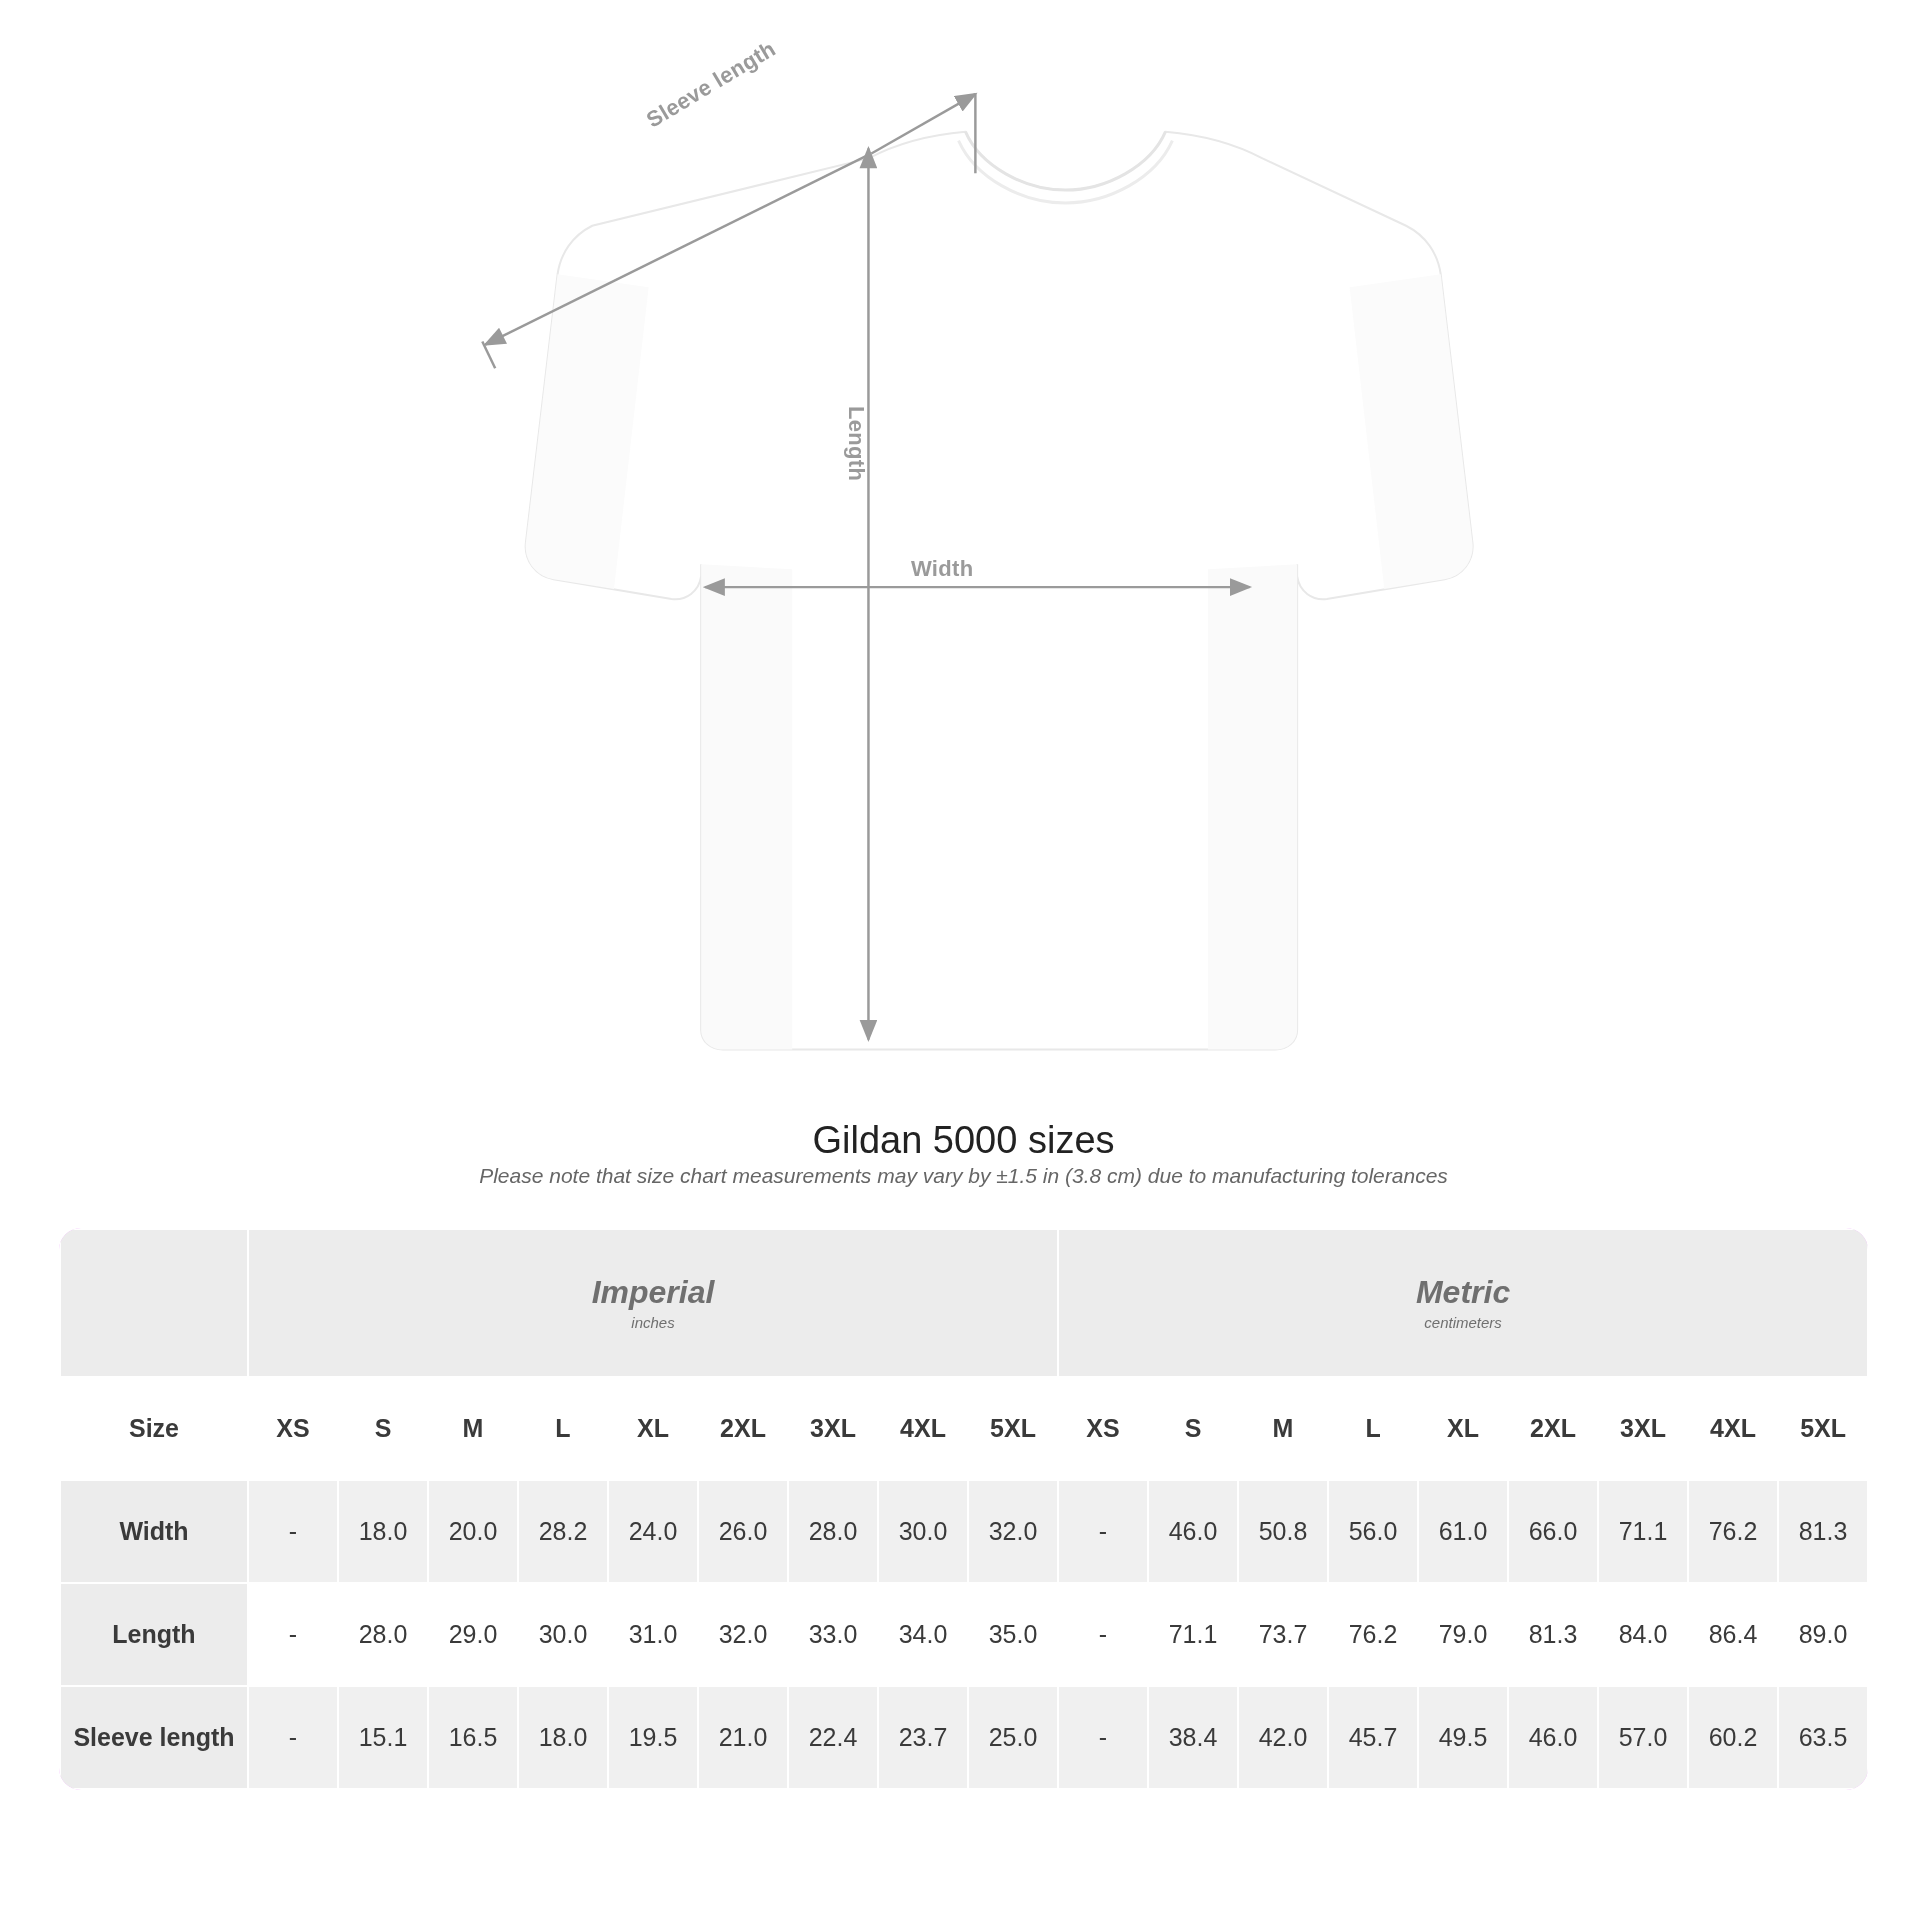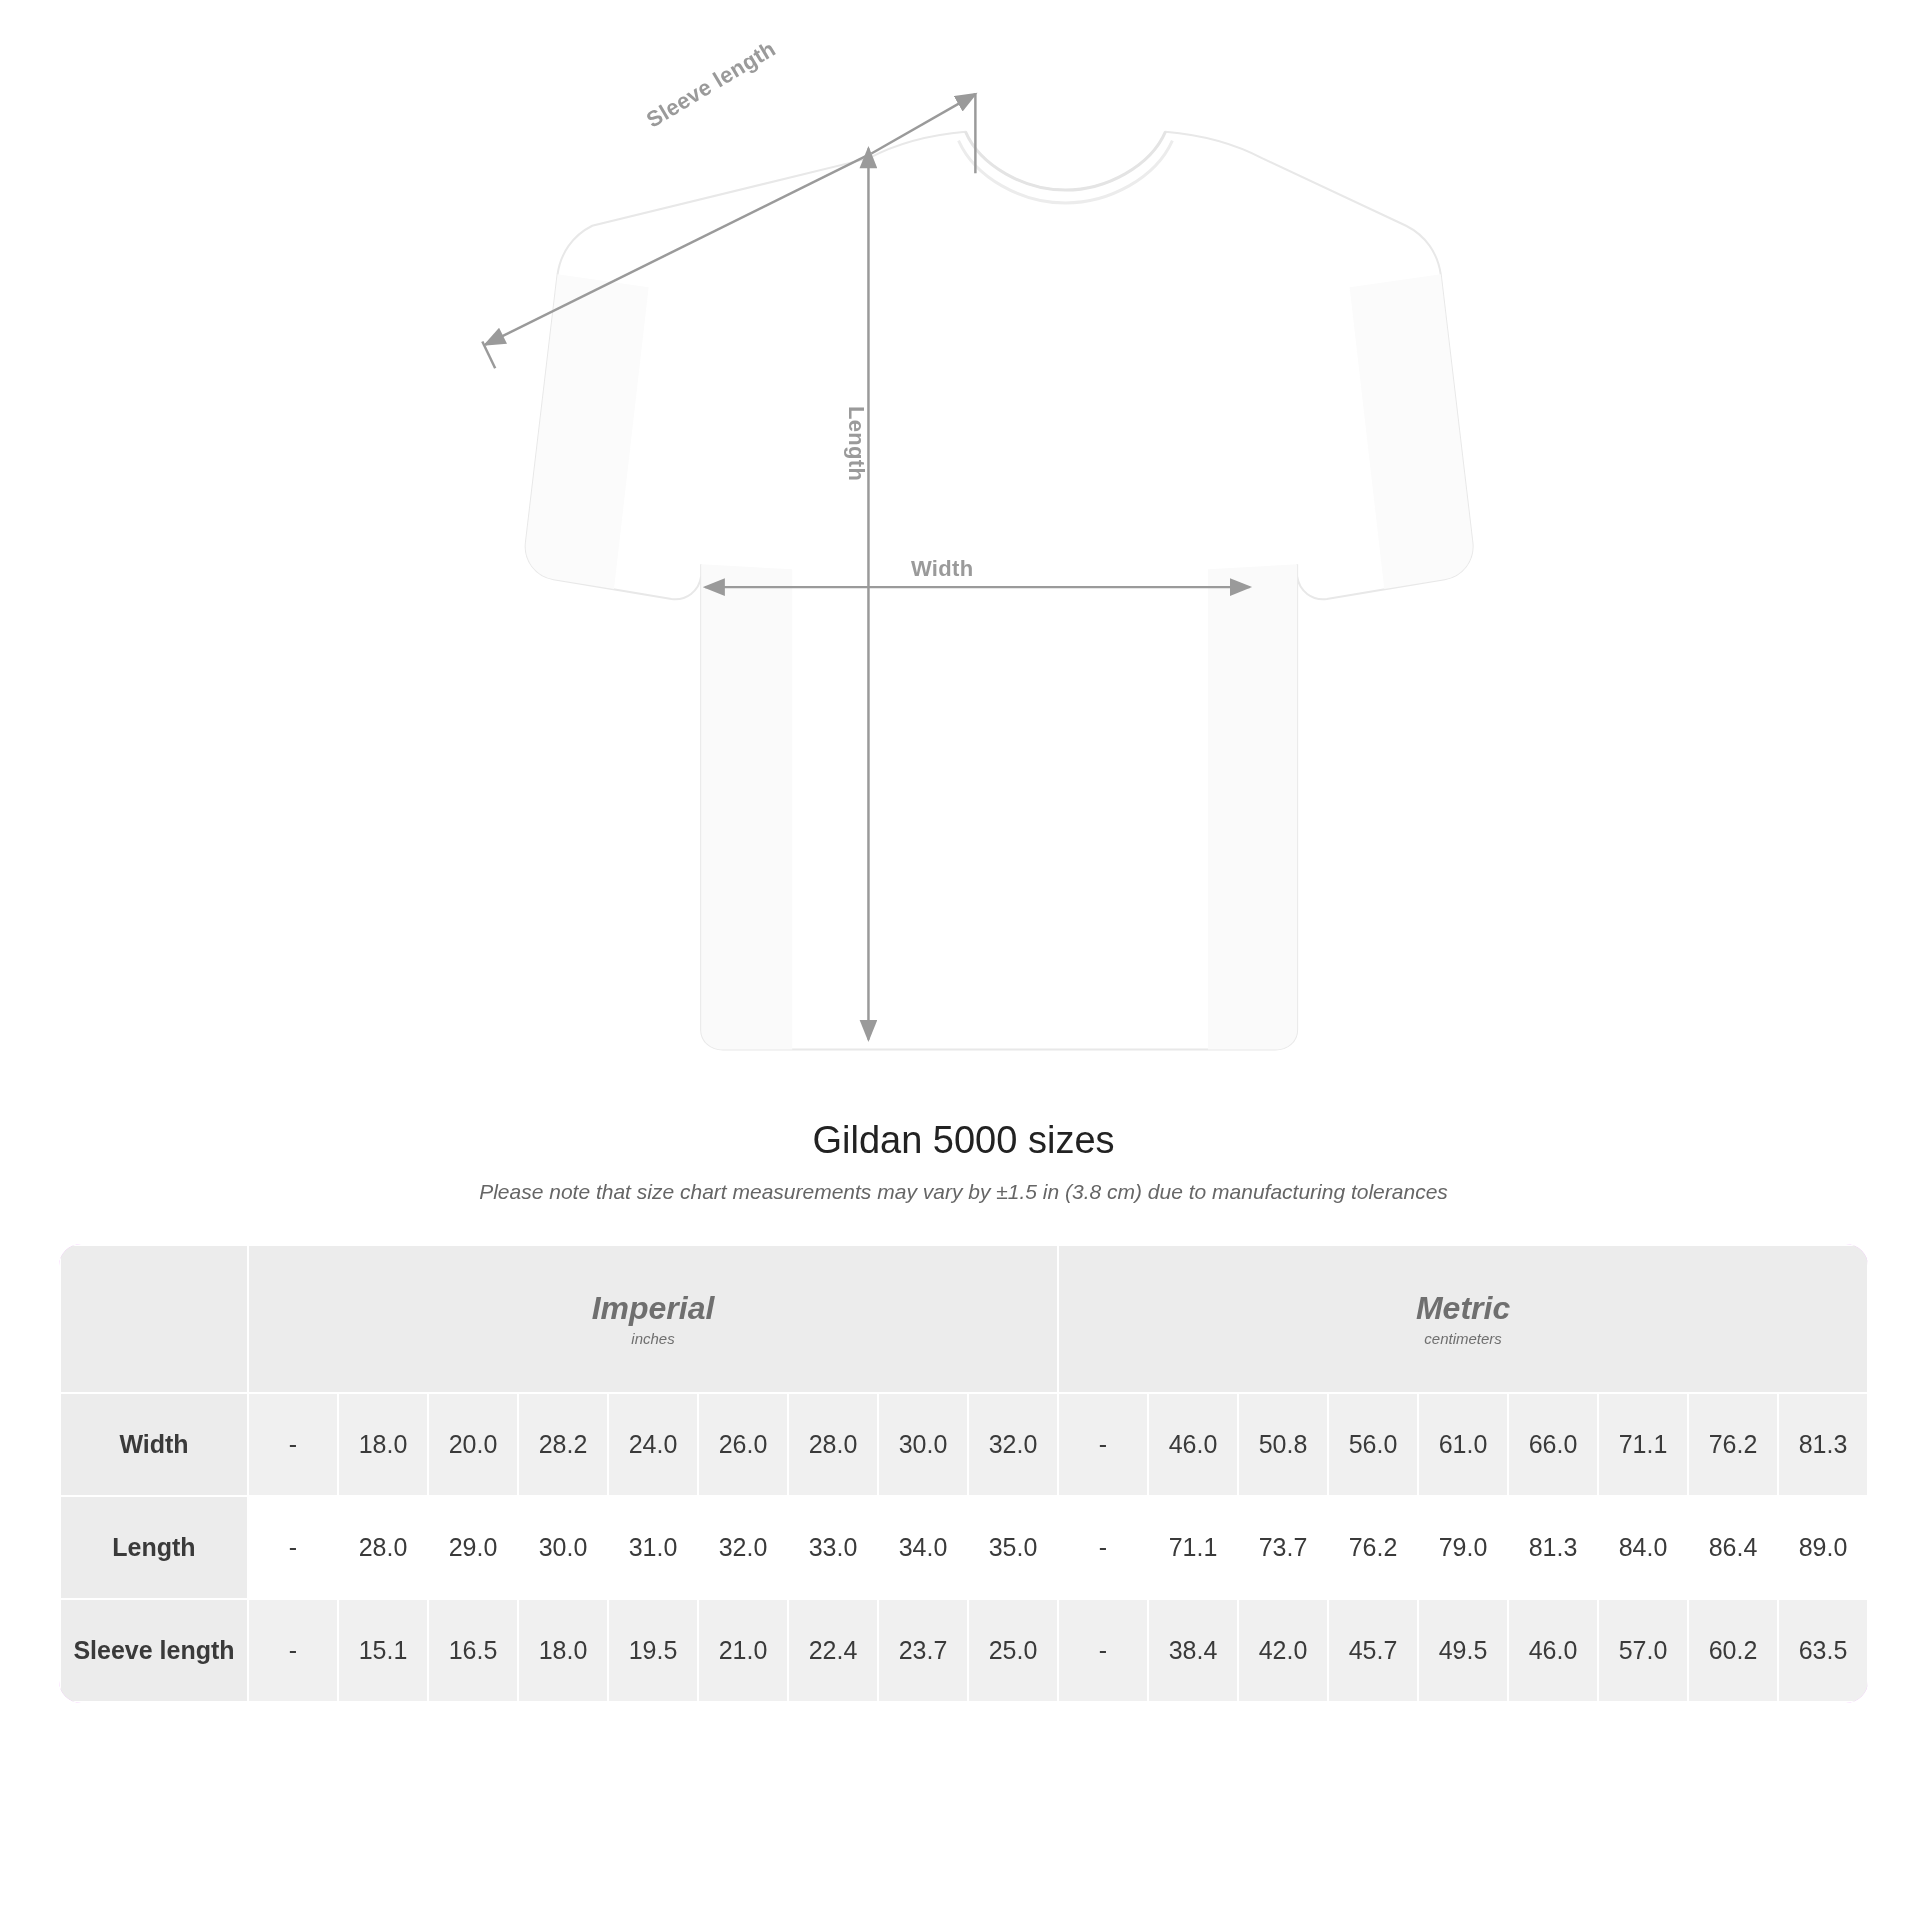--- a/index.html
+++ b/index.html
@@ -64,21 +64,21 @@
   .chart-title {
     font-size: 38px;
     font-weight: normal;
     color: #222222;
     margin: 0;
   }
   .chart-note {
     font-size: 21px;
     font-style: italic;
     color: #666666;
-    margin: 18px 0 0 0;
+    margin: 2px 0 0 0;
   }
 
   
   .table-wrap {
     margin: 40px 59px 0 59px;
     border-radius: 22px;
     overflow: hidden;
     background: #f0abfc;
   }
   table.size-table {
@@ -233,20 +233,41 @@
           <td class="corner-cell"></td>
           <td colspan="9">
             <div class="unit-name">Imperial</div>
             <div class="unit-sub">inches</div>
           </td>
           <td colspan="9">
             <div class="unit-name">Metric</div>
             <div class="unit-sub">centimeters</div>
           </td>
         </tr>
+        <tr class="size-row">
+          <th>Size</th>
+          <th>XS</th>
+          <th>S</th>
+          <th>M</th>
+          <th>L</th>
+          <th>XL</th>
+          <th>2XL</th>
+          <th>3XL</th>
+          <th>4XL</th>
+          <th>5XL</th>
+          <th>XS</th>
+          <th>S</th>
+          <th>M</th>
+          <th>L</th>
+          <th>XL</th>
+          <th>2XL</th>
+          <th>3XL</th>
+          <th>4XL</th>
+          <th>5XL</th>
+        </tr>
 
         <tr class="data-row shade">
           <td class="row-label">Width</td>
           <td>-</td>
           <td>18.0</td>
           <td>20.0</td>
           <td>28.2</td>
           <td>24.0</td>
           <td>26.0</td>
           <td>28.0</td>

